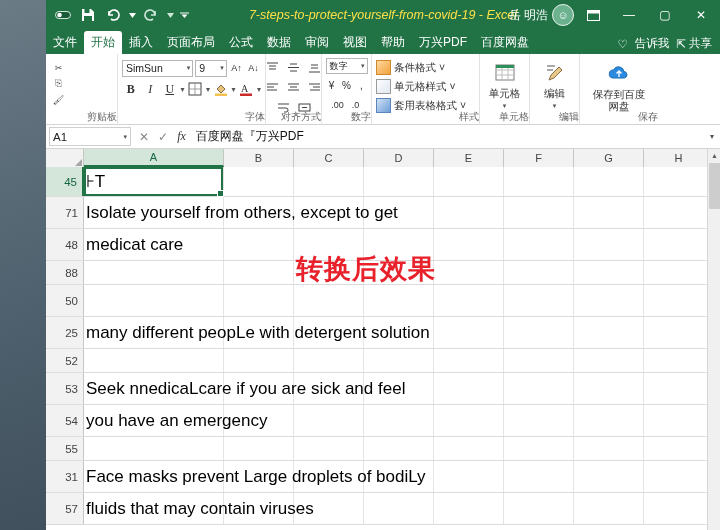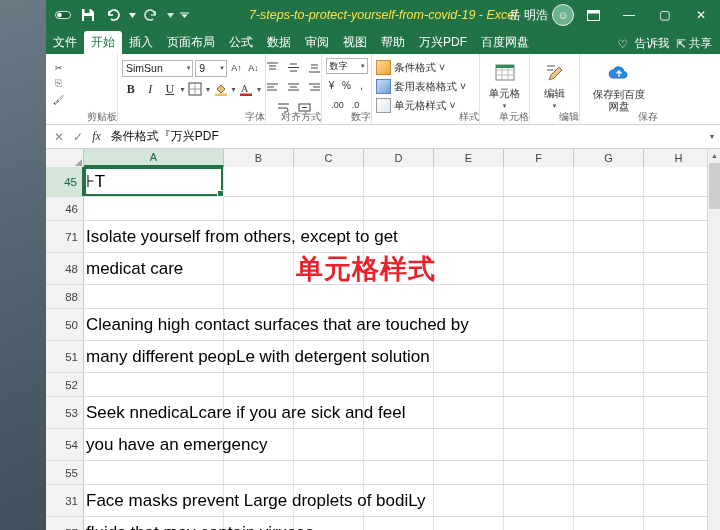--- a/index.html
+++ b/index.html
@@ -691,26 +691,26 @@
       <div class="rgroup-label">数字</div>
     </div>
 
     <div class="rgroup" style="width:108px">
       <div style="padding-top:3px;display:flex;flex-direction:column;gap:2px">
         <div class="style-item">
           <span class="sq orange"></span>
           <span>条件格式 ˅</span>
         </div>
         <div class="style-item">
+          <span class="sq"></span>
+          <span>单元格样式 ˅</span>
+        </div>
+        <div class="style-item">
           <span class="sq blue"></span>
           <span>套用表格格式 ˅</span>
-        </div>
-        <div class="style-item">
-          <span class="sq"></span>
-          <span>单元格样式 ˅</span>
         </div>
       </div>
       <div class="rgroup-label">样式</div>
     </div>
 
     <div class="rgroup" style="width:50px">
       <div class="rgroup-body" style="justify-content:center;width:100%">
         <div class="cell-col">
           <span class="big-icon">
             <svg width="22" height="22" viewBox="0 0 22 22">
@@ -752,26 +752,30 @@
               </svg>
           </span>
           <span style="line-height:1.15;text-align:center">保存到百度网盘</span>
         </div>
       </div>
       <div class="rgroup-label">保存</div>
     </div>
   </div>
 
   <div class="formula-bar">
+    <div class="namebox">
+      <span>A1</span>
+      <span class="caret">▾</span>
+    </div>
     <div class="fx-tools">
       <span>✕</span>
       <span>✓</span>
       <span class="fx">fx</span>
     </div>
-    <div class="formula-input">条件格式『万兴PDF</div>
+    <div class="formula-input">百度网盘『万兴PDF</div>
     <div class="fb-caret">▾</div>
   </div>
 
   <div class="grid">
     <div class="col-headers">
       <div class="corner"></div>
       <div class="ch sel" style="width:140px">A</div>
       <div class="ch" style="width:70px">B</div>
       <div class="ch" style="width:70px">C</div>
       <div class="ch" style="width:70px">D</div>
@@ -793,33 +797,20 @@
           <div class="cell" style="width:70px"></div>
           <div class="cell" style="width:70px"></div>
           <div class="cell" style="width:70px"></div>
           <div class="cell" style="width:70px"></div>
           <div class="cell" style="width:70px"></div>
           <div class="cell" style="width:70px"></div>
           <div class="cell" style="width:70px"></div>
         </div>
       </div>
 
-      <div class="row" style="height:24px">
-        <div class="rh">46</div>
-        <div class="cells">
-          <div class="cell" style="width:140px"></div>
-          <div class="cell" style="width:70px"></div>
-          <div class="cell" style="width:70px"></div>
-          <div class="cell" style="width:70px"></div>
-          <div class="cell" style="width:70px"></div>
-          <div class="cell" style="width:70px"></div>
-          <div class="cell" style="width:70px"></div>
-          <div class="cell" style="width:70px"></div>
-        </div>
-      </div>
 
       <div class="row" style="height:32px">
         <div class="rh">71</div>
         <div class="cells">
           <span class="celltext">Isolate yourself from others, except to get</span>
           <div class="cell" style="width:140px"></div>
           <div class="cell" style="width:70px"></div>
           <div class="cell" style="width:70px"></div>
           <div class="cell" style="width:70px"></div>
           <div class="cell" style="width:70px"></div>
@@ -854,34 +845,33 @@
           <div class="cell" style="width:70px"></div>
           <div class="cell" style="width:70px"></div>
           <div class="cell" style="width:70px"></div>
           <div class="cell" style="width:70px"></div>
         </div>
       </div>
 
       <div class="row" style="height:32px">
         <div class="rh">50</div>
         <div class="cells">
-          <span class="celltext">Cleaning high contact surfaces that are touched by</span>
           <div class="cell" style="width:140px"></div>
           <div class="cell" style="width:70px"></div>
           <div class="cell" style="width:70px"></div>
           <div class="cell" style="width:70px"></div>
           <div class="cell" style="width:70px"></div>
           <div class="cell" style="width:70px"></div>
           <div class="cell" style="width:70px"></div>
           <div class="cell" style="width:70px"></div>
         </div>
       </div>
 
       <div class="row" style="height:32px">
-        <div class="rh">51</div>
+        <div class="rh">25</div>
         <div class="cells">
           <span class="celltext">many different peopLe with detergent solution</span>
           <div class="cell" style="width:140px"></div>
           <div class="cell" style="width:70px"></div>
           <div class="cell" style="width:70px"></div>
           <div class="cell" style="width:70px"></div>
           <div class="cell" style="width:70px"></div>
           <div class="cell" style="width:70px"></div>
           <div class="cell" style="width:70px"></div>
           <div class="cell" style="width:70px"></div>
@@ -971,21 +961,21 @@
           <div class="cell" style="width:70px"></div>
           <div class="cell" style="width:70px"></div>
           <div class="cell" style="width:70px"></div>
           <div class="cell" style="width:70px"></div>
           <div class="cell" style="width:70px"></div>
         </div>
       </div>
 
     </div>
 
-    <div class="watermark" style="left:250px; top:102px;">单元格样式</div>
+    <div class="watermark" style="left:250px; top:102px;">转换后效果</div>
   </div>
 
   <div class="vscroll">
     <div class="arrow">▲</div>
     <div class="vthumb"></div>
   </div>
 
 </div>
 
 </body></html>

